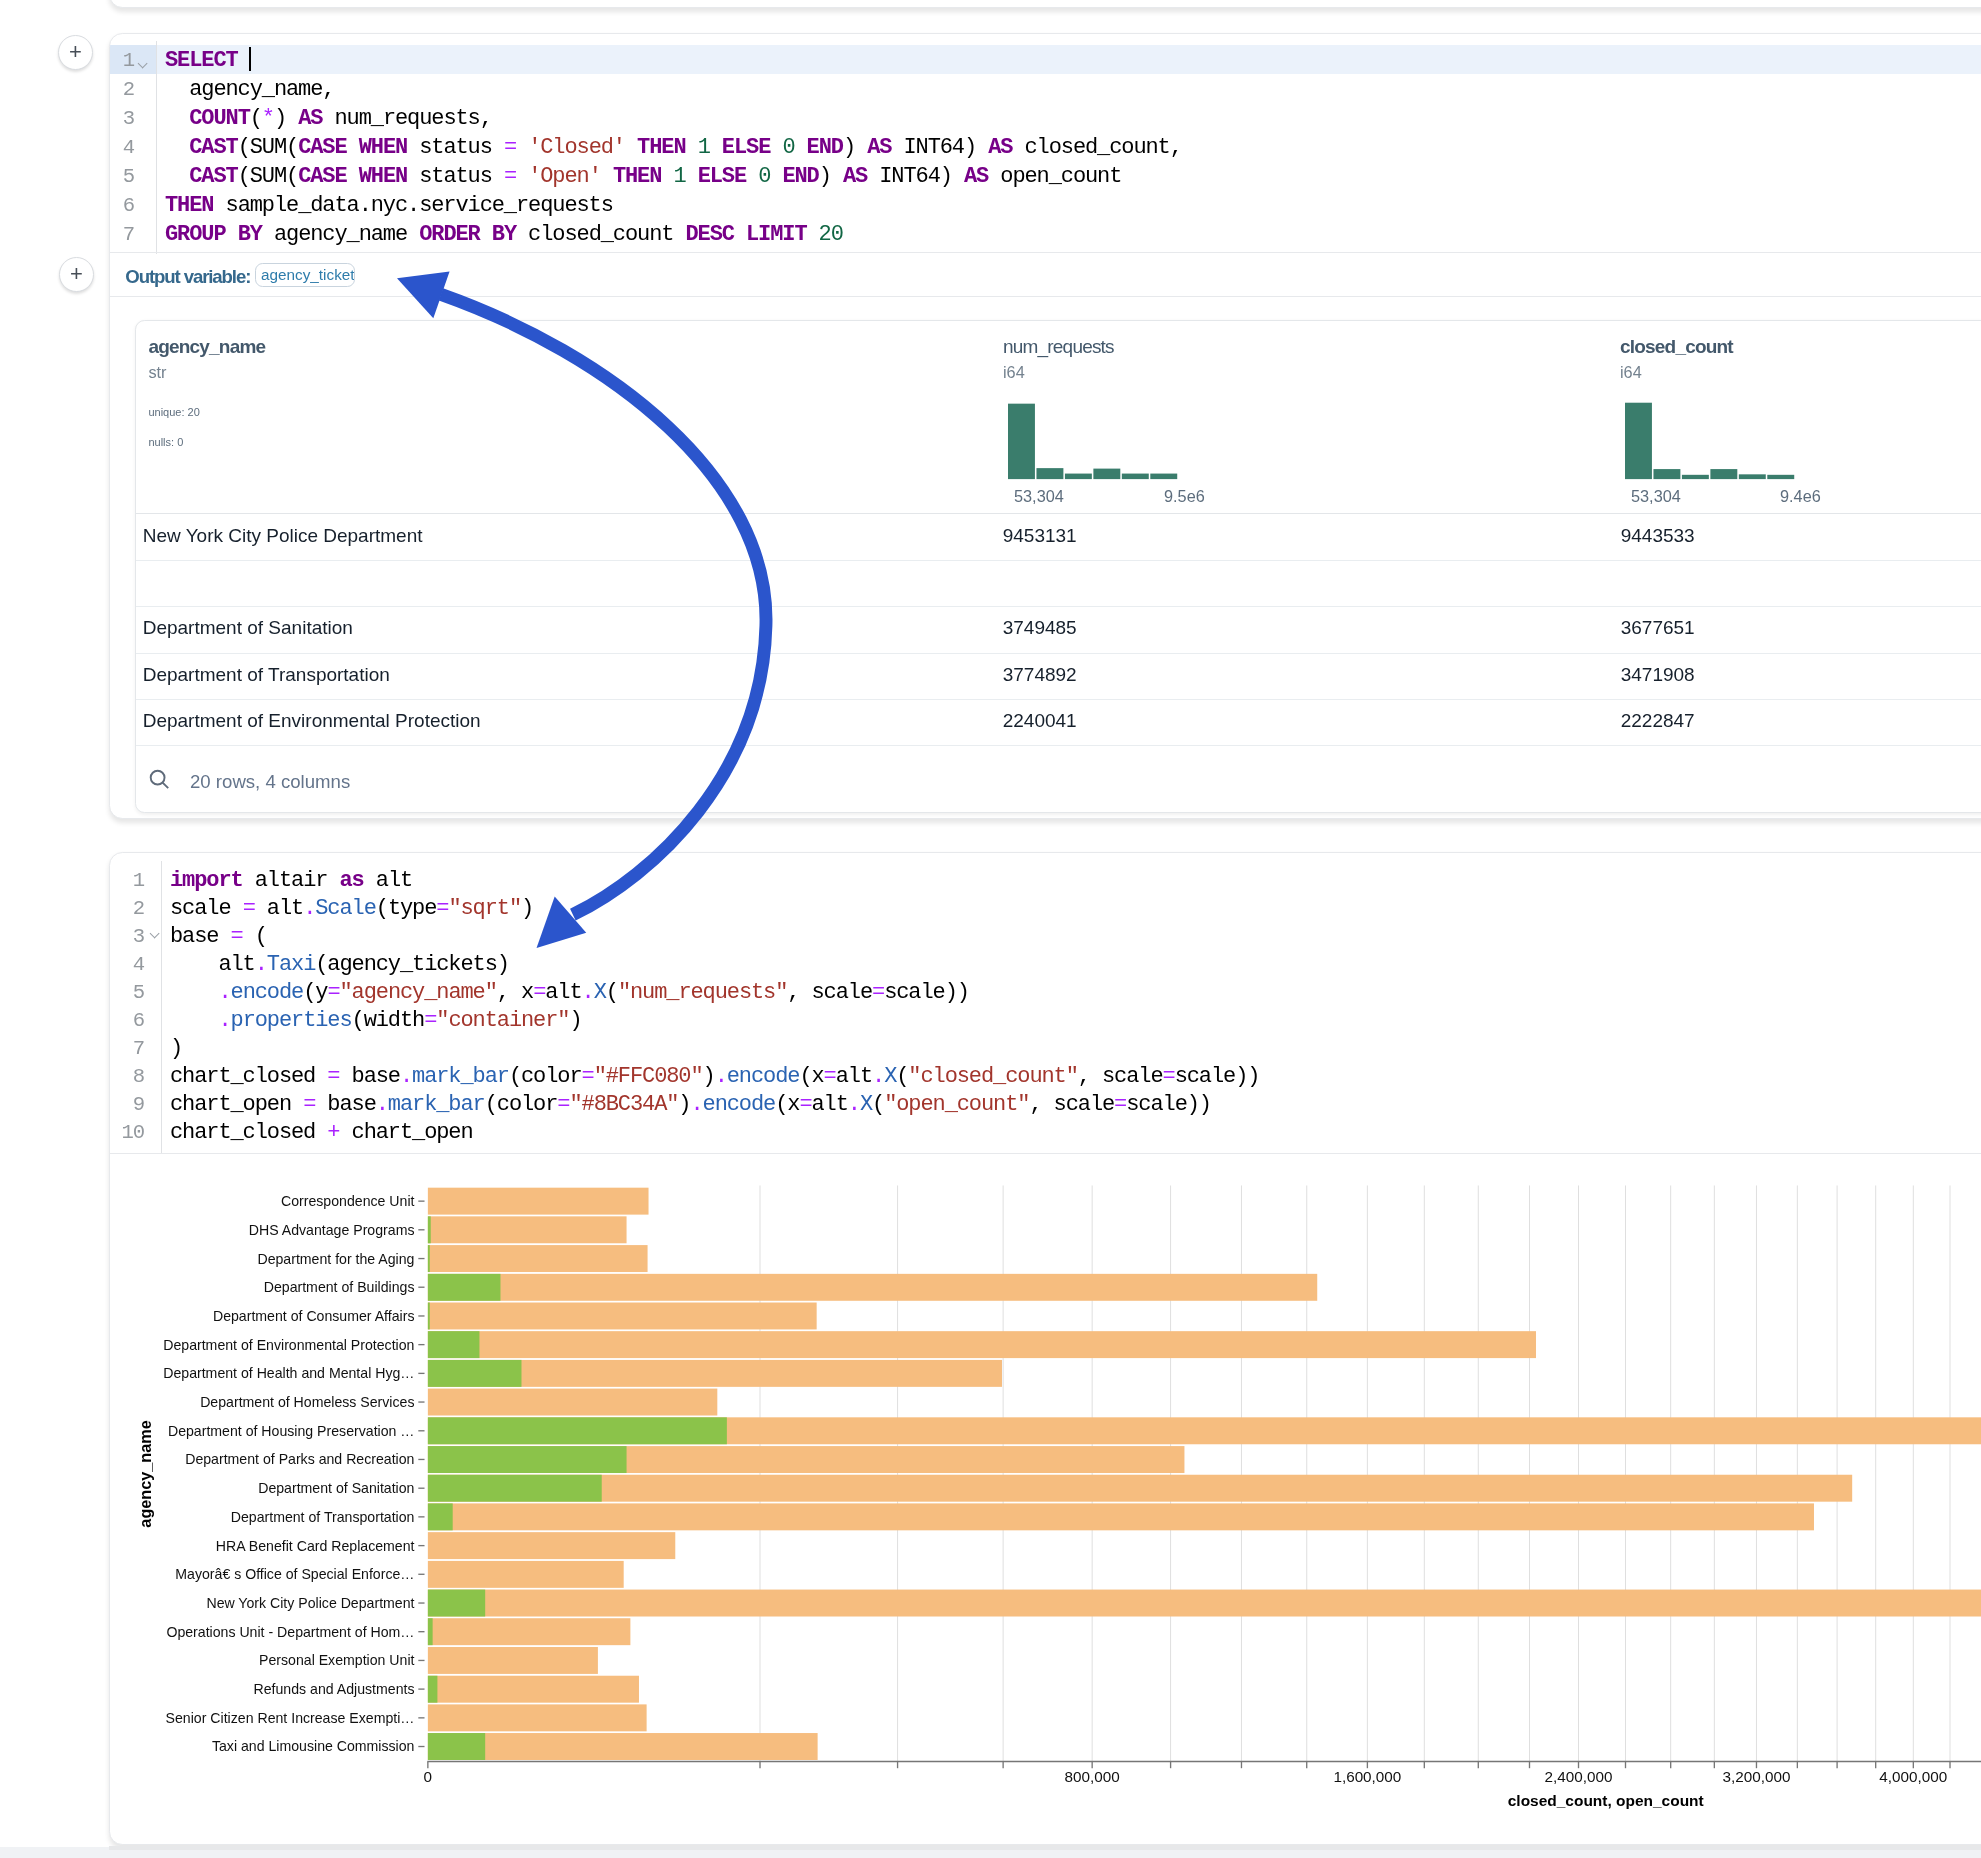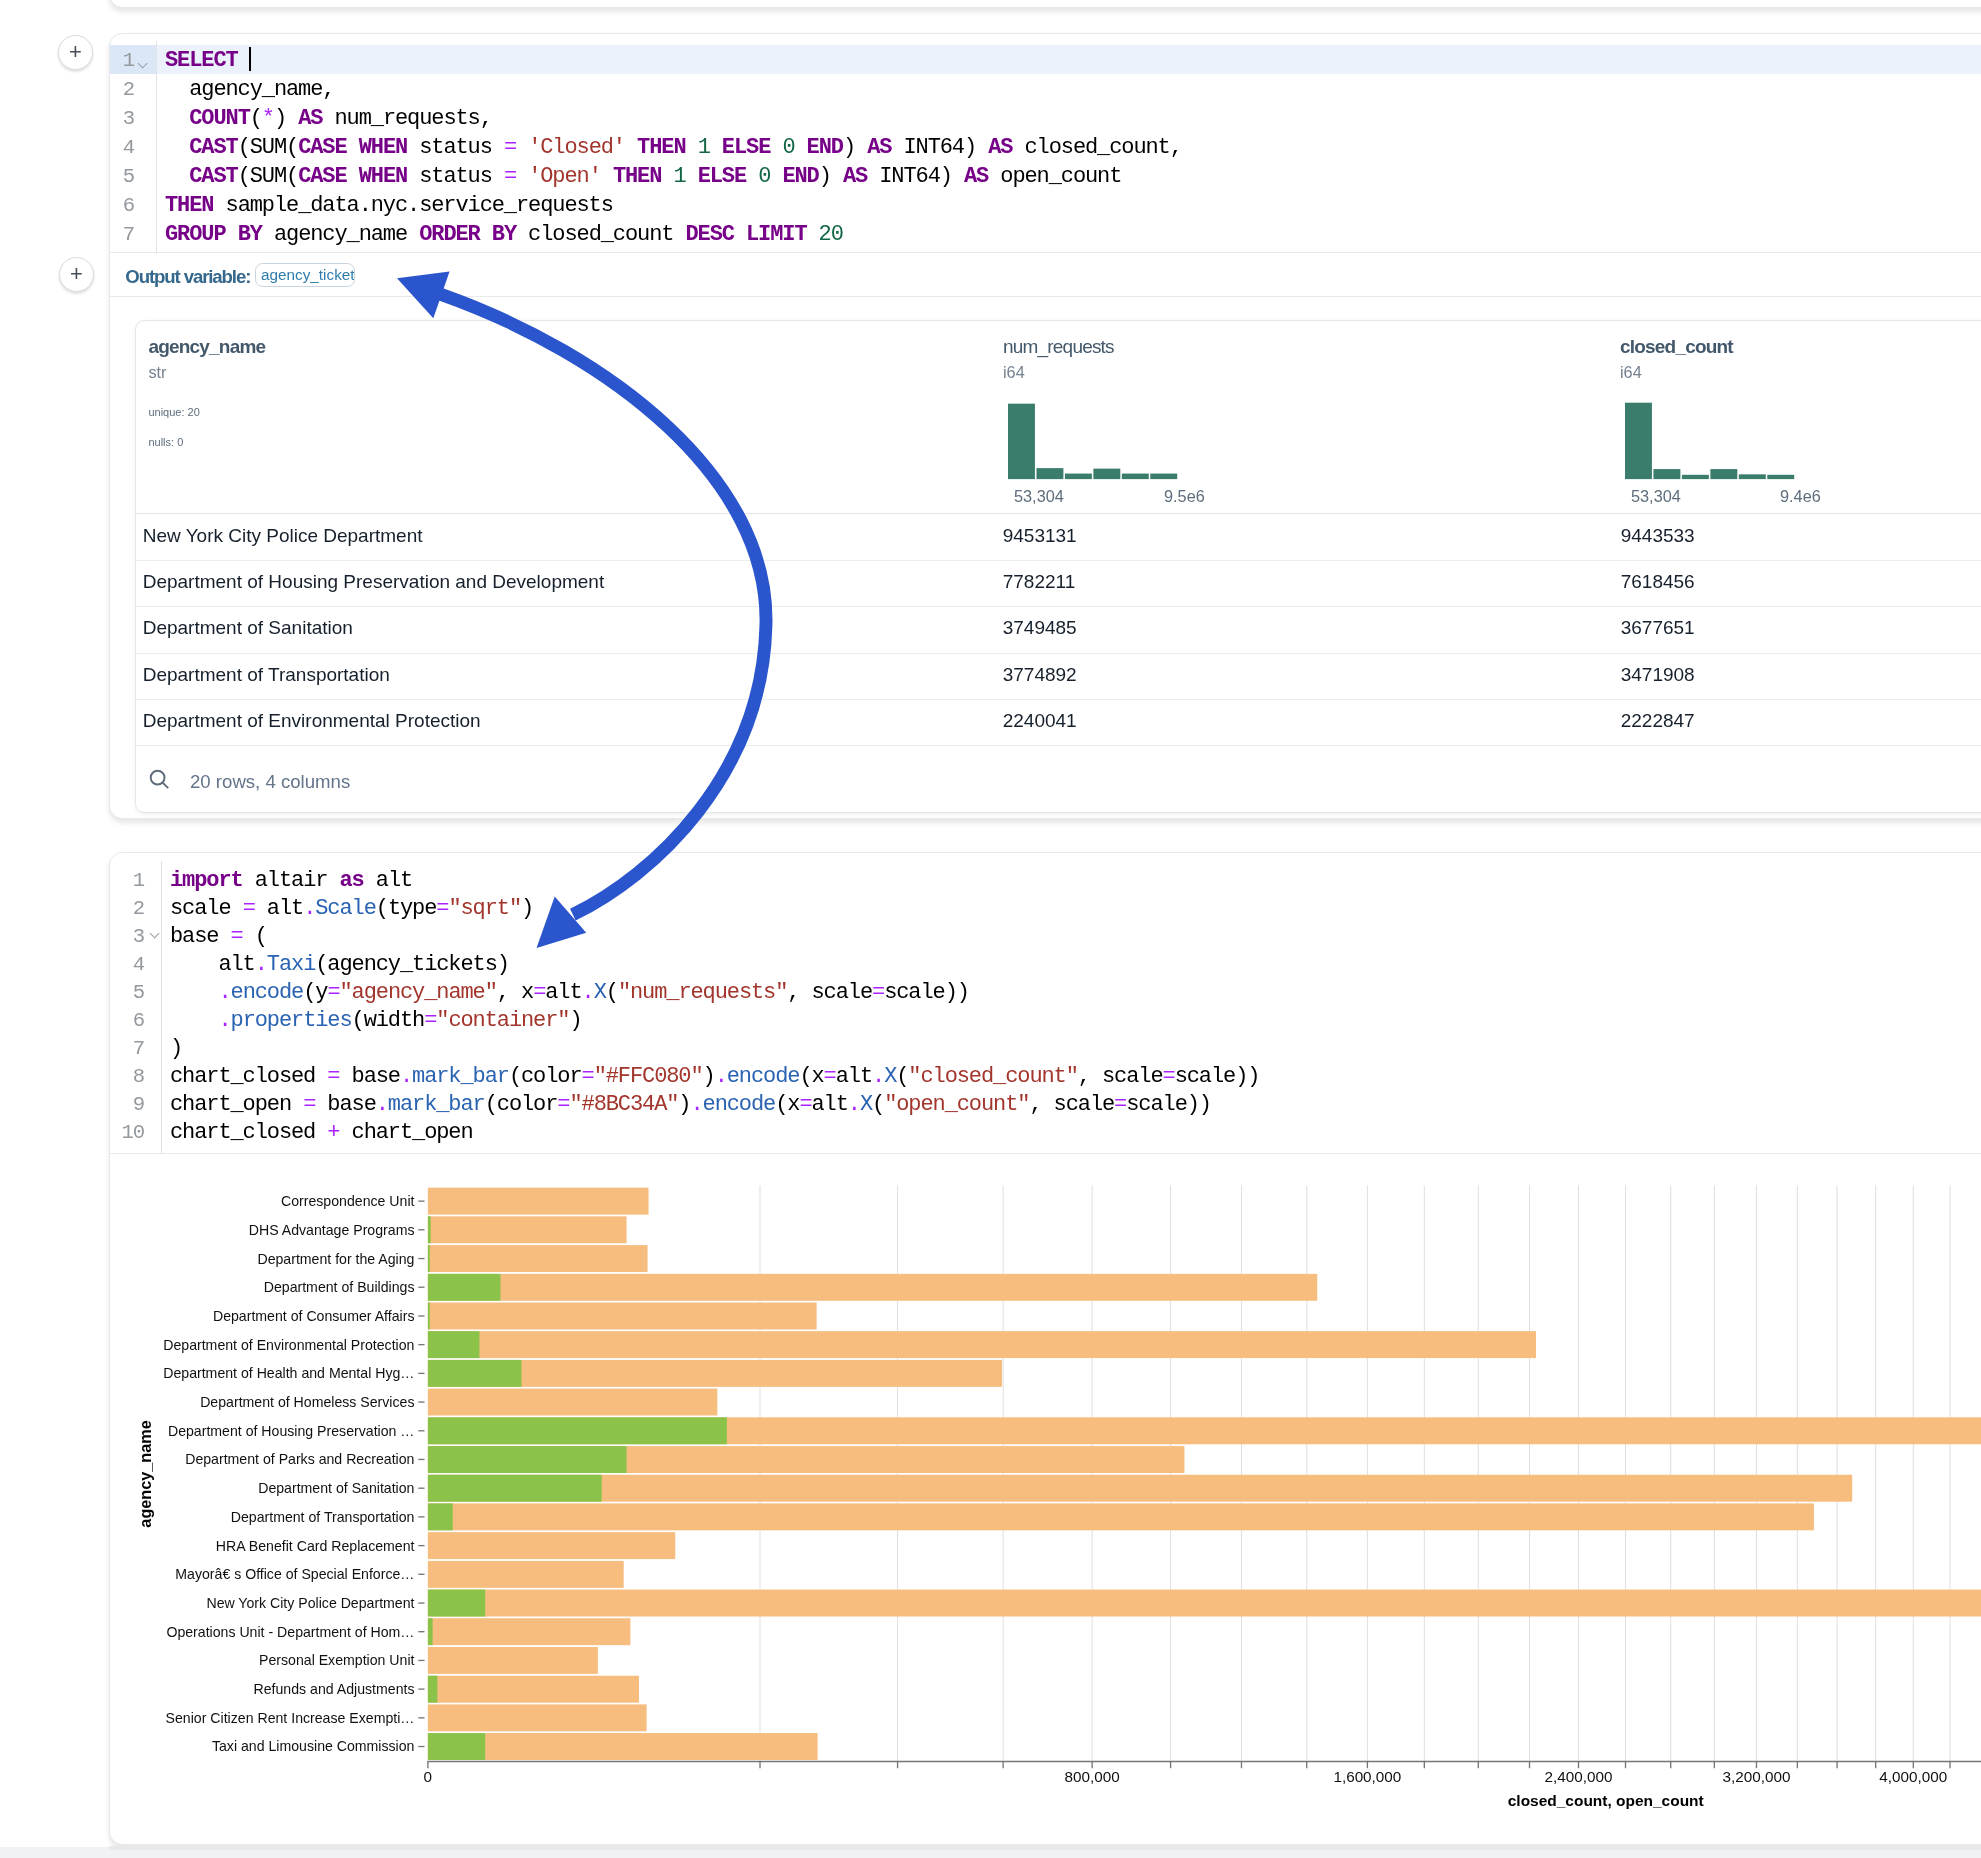--- a/index.html
+++ b/index.html
@@ -67,25 +67,20 @@
 <div style="position:absolute;left:1028px;top:166px;font-size:16.3px;color:#5d6d7d">9.5e6</div>
 <div style="position:absolute;left:1495px;top:166px;font-size:16.3px;color:#5d6d7d">53,304</div>
 <div style="position:absolute;left:1644px;top:166px;font-size:16.3px;color:#5d6d7d">9.4e6</div>
 <div class="hline" style="left:0;top:192px;right:0;background:#e3e6e9"></div>
 <div style="position:absolute;left:6.7px;top:204px;width:1816px;height:46px;font-size:19px;color:#16202c">
         <span style="position:absolute;left:0">New York City Police Department</span>
         <span style="position:absolute;left:860px">9453131</span>
         <span style="position:absolute;left:1478px">9443533</span>
       </div>
 <div class="hline" style="left:0;top:239px;right:0;background:#e9edf0"></div>
-<div style="position:absolute;left:6.7px;top:250px;width:1816px;height:46px;font-size:19px;color:#16202c">
-        <span style="position:absolute;left:0">Department of Housing Preservation and Development</span>
-        <span style="position:absolute;left:860px">7782211</span>
-        <span style="position:absolute;left:1478px">7618456</span>
-      </div>
 <div class="hline" style="left:0;top:285px;right:0;background:#e9edf0"></div>
 <div style="position:absolute;left:6.7px;top:296px;width:1816px;height:46px;font-size:19px;color:#16202c">
         <span style="position:absolute;left:0">Department of Sanitation</span>
         <span style="position:absolute;left:860px">3749485</span>
         <span style="position:absolute;left:1478px">3677651</span>
       </div>
 <div class="hline" style="left:0;top:332px;right:0;background:#e9edf0"></div>
 <div style="position:absolute;left:6.7px;top:343px;width:1816px;height:46px;font-size:19px;color:#16202c">
         <span style="position:absolute;left:0">Department of Transportation</span>
         <span style="position:absolute;left:860px">3774892</span>

